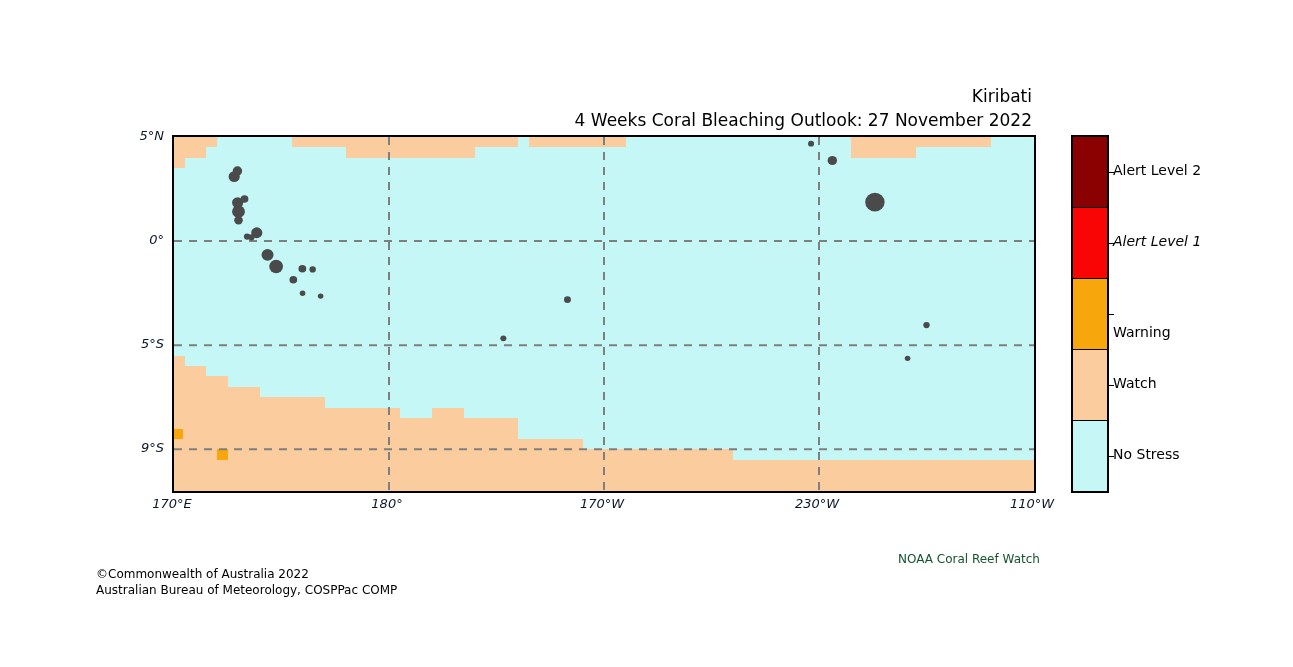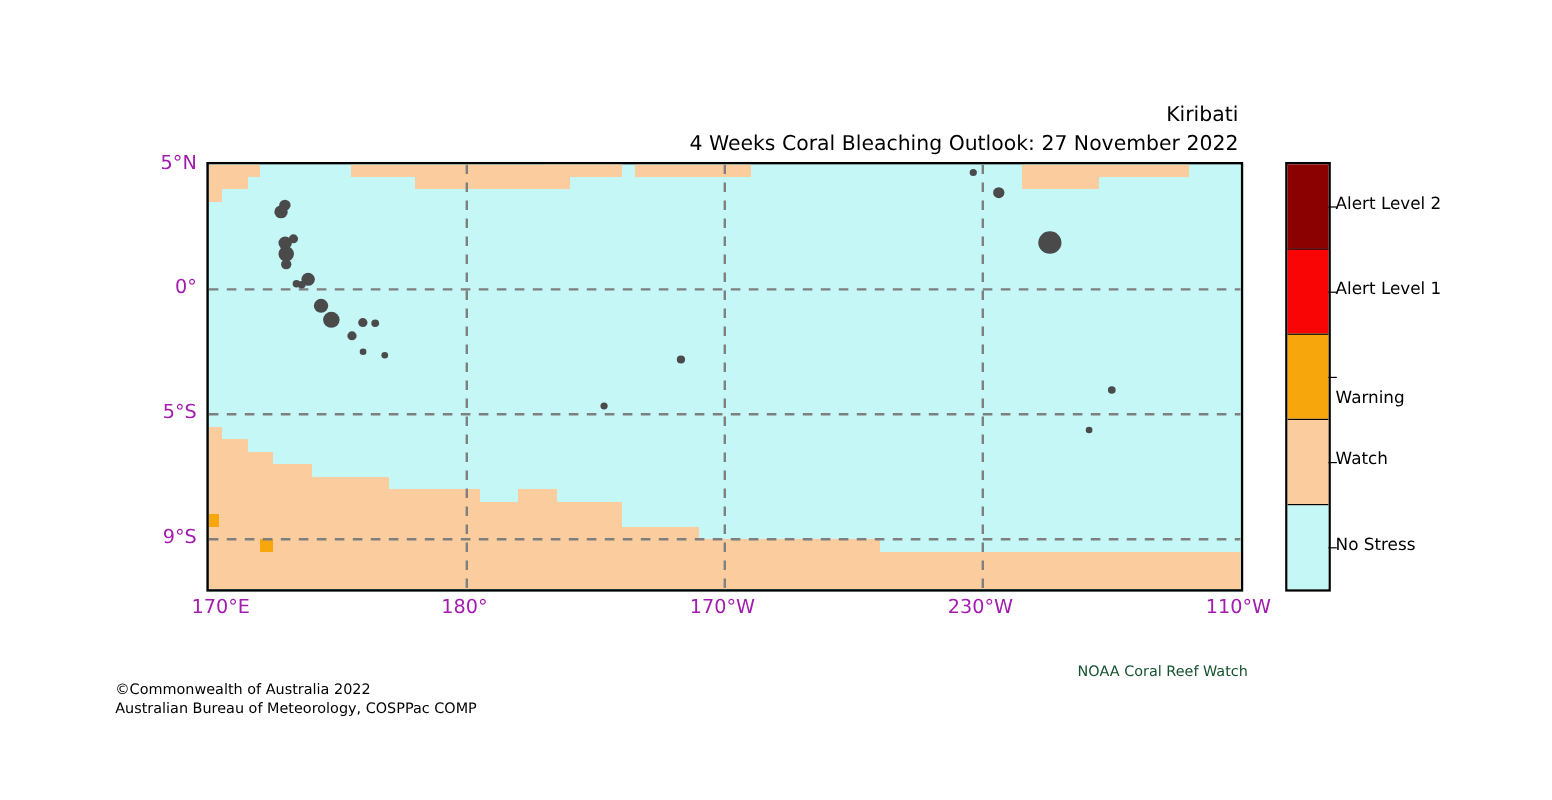--- a/index.html
+++ b/index.html
@@ -54,23 +54,24 @@
     position: absolute;
     left: 0; top: 0;
     width: 860px;
     height: 354px;
     display: block;
   }
 
   
   .tick-label {
     position: absolute;
-    font-size: 16px;
-    color: #a21caf;
-    white-space: nowrap;
+    font-size: 13px;
+    color: #0f172a;
+    white-space: nowrap;
+    font-style: italic;
   }
   .ytick {
     text-align: right;
     transform: translateY(-50%);
     right: 0;
   }
   #ylabels {
     position: absolute;
     left: 80px;
     top: 135px;
@@ -234,21 +235,21 @@
           <ellipse cx="637.045" cy="6.663529411764712" rx="3.0100000000000002" ry="2.915294117647059"></ellipse>
           <ellipse cx="658.33" cy="23.53058823529412" rx="4.7299999999999995" ry="4.581176470588235"></ellipse>
           <ellipse cx="700.8999999999999" cy="65.17764705882352" rx="9.674999999999999" ry="9.370588235294118"></ellipse>
           <ellipse cx="752.5" cy="188.03647058823532" rx="3.225" ry="3.123529411764706"></ellipse>
           <ellipse cx="733.58" cy="221.3541176470588" rx="2.7950000000000004" ry="2.7070588235294117"></ellipse>
         </g>
       </svg>
   </div>
 
   <div id="xlabels">
-      <div class="tick-label xtick" style="left: 0px; margin-left: 12px;">170°E</div>
+      <div class="tick-label xtick" style="left: 0px;">170°E</div>
       <div class="tick-label xtick" style="left: 215px;">180°</div>
       <div class="tick-label xtick" style="left: 430px;">170°W</div>
       <div class="tick-label xtick" style="left: 645px;">230°W</div>
       <div class="tick-label xtick" style="left: 860px;">110°W</div>
     </div>
 
   <div id="colorbar">
       <div class="cbar-band" style="background: rgb(139, 0, 0);">
         <div class="cbar-tick"></div>
       </div>
@@ -260,21 +261,21 @@
       </div>
       <div class="cbar-band" style="background: rgb(251, 205, 158);">
         <div class="cbar-tick"></div>
       </div>
       <div class="cbar-band" style="background: rgb(197, 247, 247);">
         <div class="cbar-tick"></div>
       </div>
     </div>
   <div id="cbar-labels">
       <div class="cbar-label" style="top: 10%;">Alert Level 2</div>
-      <div class="cbar-label" style="top: 30%;">Alert Level 1</div>
+      <div class="cbar-label" style="top: 30%; font-style: italic;">Alert Level 1</div>
       <div class="cbar-label" style="top: 50%; margin-top: 20px;">Warning</div>
       <div class="cbar-label" style="top: 70%;">Watch</div>
       <div class="cbar-label" style="top: 90%;">No Stress</div>
     </div>
 
   <div id="footer-left">
     <span>©Commonwealth of Australia 2022</span>
     <span>Australian Bureau of Meteorology, COSPPac COMP</span>
   </div>
   <div id="footer-right">NOAA Coral Reef Watch</div>

